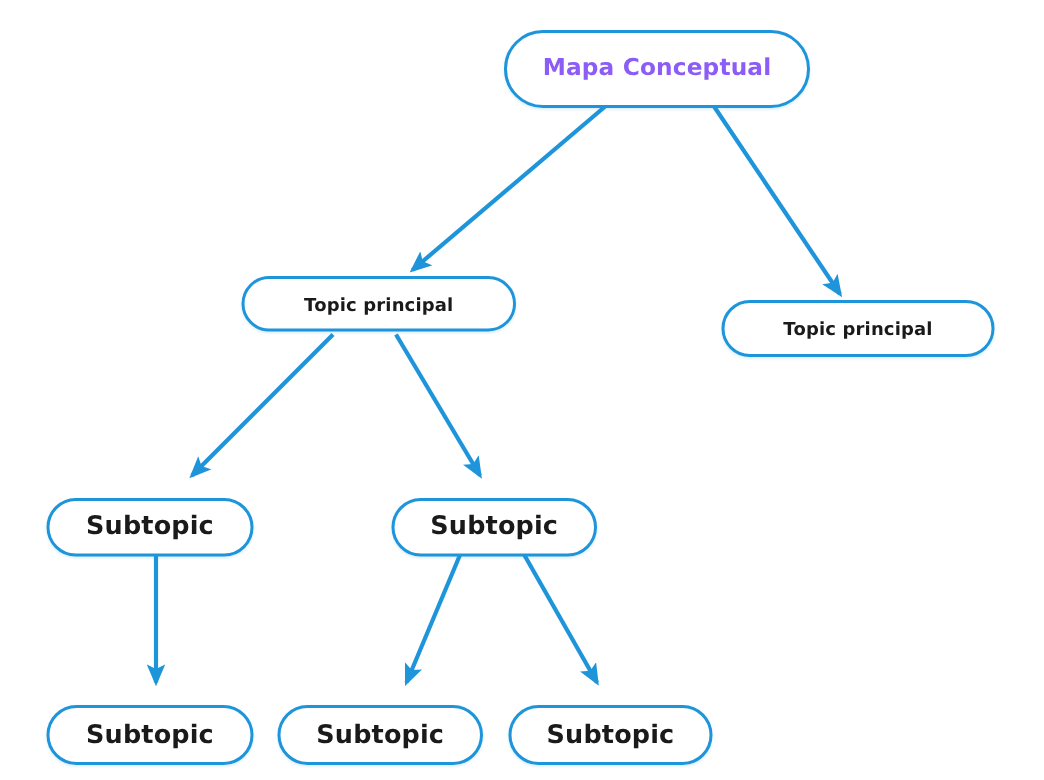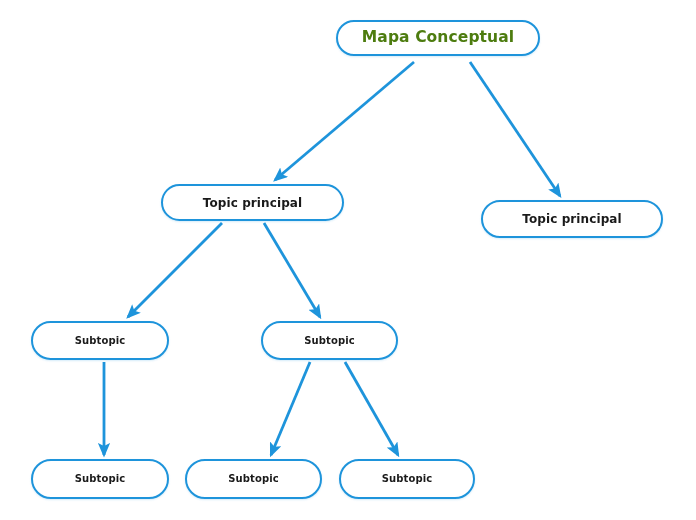--- a/index.html
+++ b/index.html
@@ -41,21 +41,21 @@
     white-space: nowrap;
     box-shadow: 0 1px 2px rgba(30,148,219,0.18);
     z-index: 2;
   }
   .node-label {
     display: block;
     line-height: 1;
   }
   .node.root { font-size: 15.5px; }
   .node.topic { font-size: 12px; }
-  .node.subtopic { font-size: 10px; }
+  .node.subtopic { font-size: 17px; margin-top: 11px; }
 </style>
 </head>
 <body>
 
 <div id="canvas">
 
   <svg id="edge-layer" viewBox="0 0 696 520" width="696" height="520" xmlns="http://www.w3.org/2000/svg">
     <defs>
       <marker id="arrowhead" markerWidth="5.2" markerHeight="4.4" refX="4.3" refY="2.2" orient="auto" markerUnits="strokeWidth">
         <path d="M0,0 L5.2,2.2 L0,4.4 L1.1,2.2 Z" fill="#1e94db"></path>
@@ -65,21 +65,21 @@
         <line x1="414" y1="62" x2="275" y2="180" stroke="#1e94db" stroke-width="2.8" stroke-linecap="butt" marker-end="url(#arrowhead)"></line>
         <line x1="470" y1="62" x2="560" y2="196" stroke="#1e94db" stroke-width="2.8" stroke-linecap="butt" marker-end="url(#arrowhead)"></line>
         <line x1="222" y1="223" x2="128" y2="317" stroke="#1e94db" stroke-width="2.8" stroke-linecap="butt" marker-end="url(#arrowhead)"></line>
         <line x1="264" y1="223" x2="320" y2="317" stroke="#1e94db" stroke-width="2.8" stroke-linecap="butt" marker-end="url(#arrowhead)"></line>
         <line x1="104" y1="362" x2="104" y2="455" stroke="#1e94db" stroke-width="2.8" stroke-linecap="butt" marker-end="url(#arrowhead)"></line>
         <line x1="310" y1="362" x2="271" y2="455" stroke="#1e94db" stroke-width="2.8" stroke-linecap="butt" marker-end="url(#arrowhead)"></line>
         <line x1="345" y1="362" x2="398" y2="455" stroke="#1e94db" stroke-width="2.8" stroke-linecap="butt" marker-end="url(#arrowhead)"></line>
       </g>
   </svg>
 
-  <div class="node root" style="left: 336px; top: 20px; width: 204px; height: 36px; border-color: rgb(30, 148, 219); color: #4d7c0f;">
+  <div class="node root" style="left: 336px; top: 20px; width: 204px; height: 52px; border-color: rgb(30, 148, 219); color: #8b5cf6;">
     <span class="node-label">Mapa Conceptual</span>
   </div>
 
   <div class="node topic" style="left: 161px; top: 184px; width: 183px; height: 37px; border-color: rgb(30, 148, 219); color: rgb(26, 26, 26);">
     <span class="node-label">Topic principal</span>
   </div>
 
   <div class="node topic" style="left: 481px; top: 200px; width: 182px; height: 38px; border-color: rgb(30, 148, 219); color: rgb(26, 26, 26);">
     <span class="node-label">Topic principal</span>
   </div>

